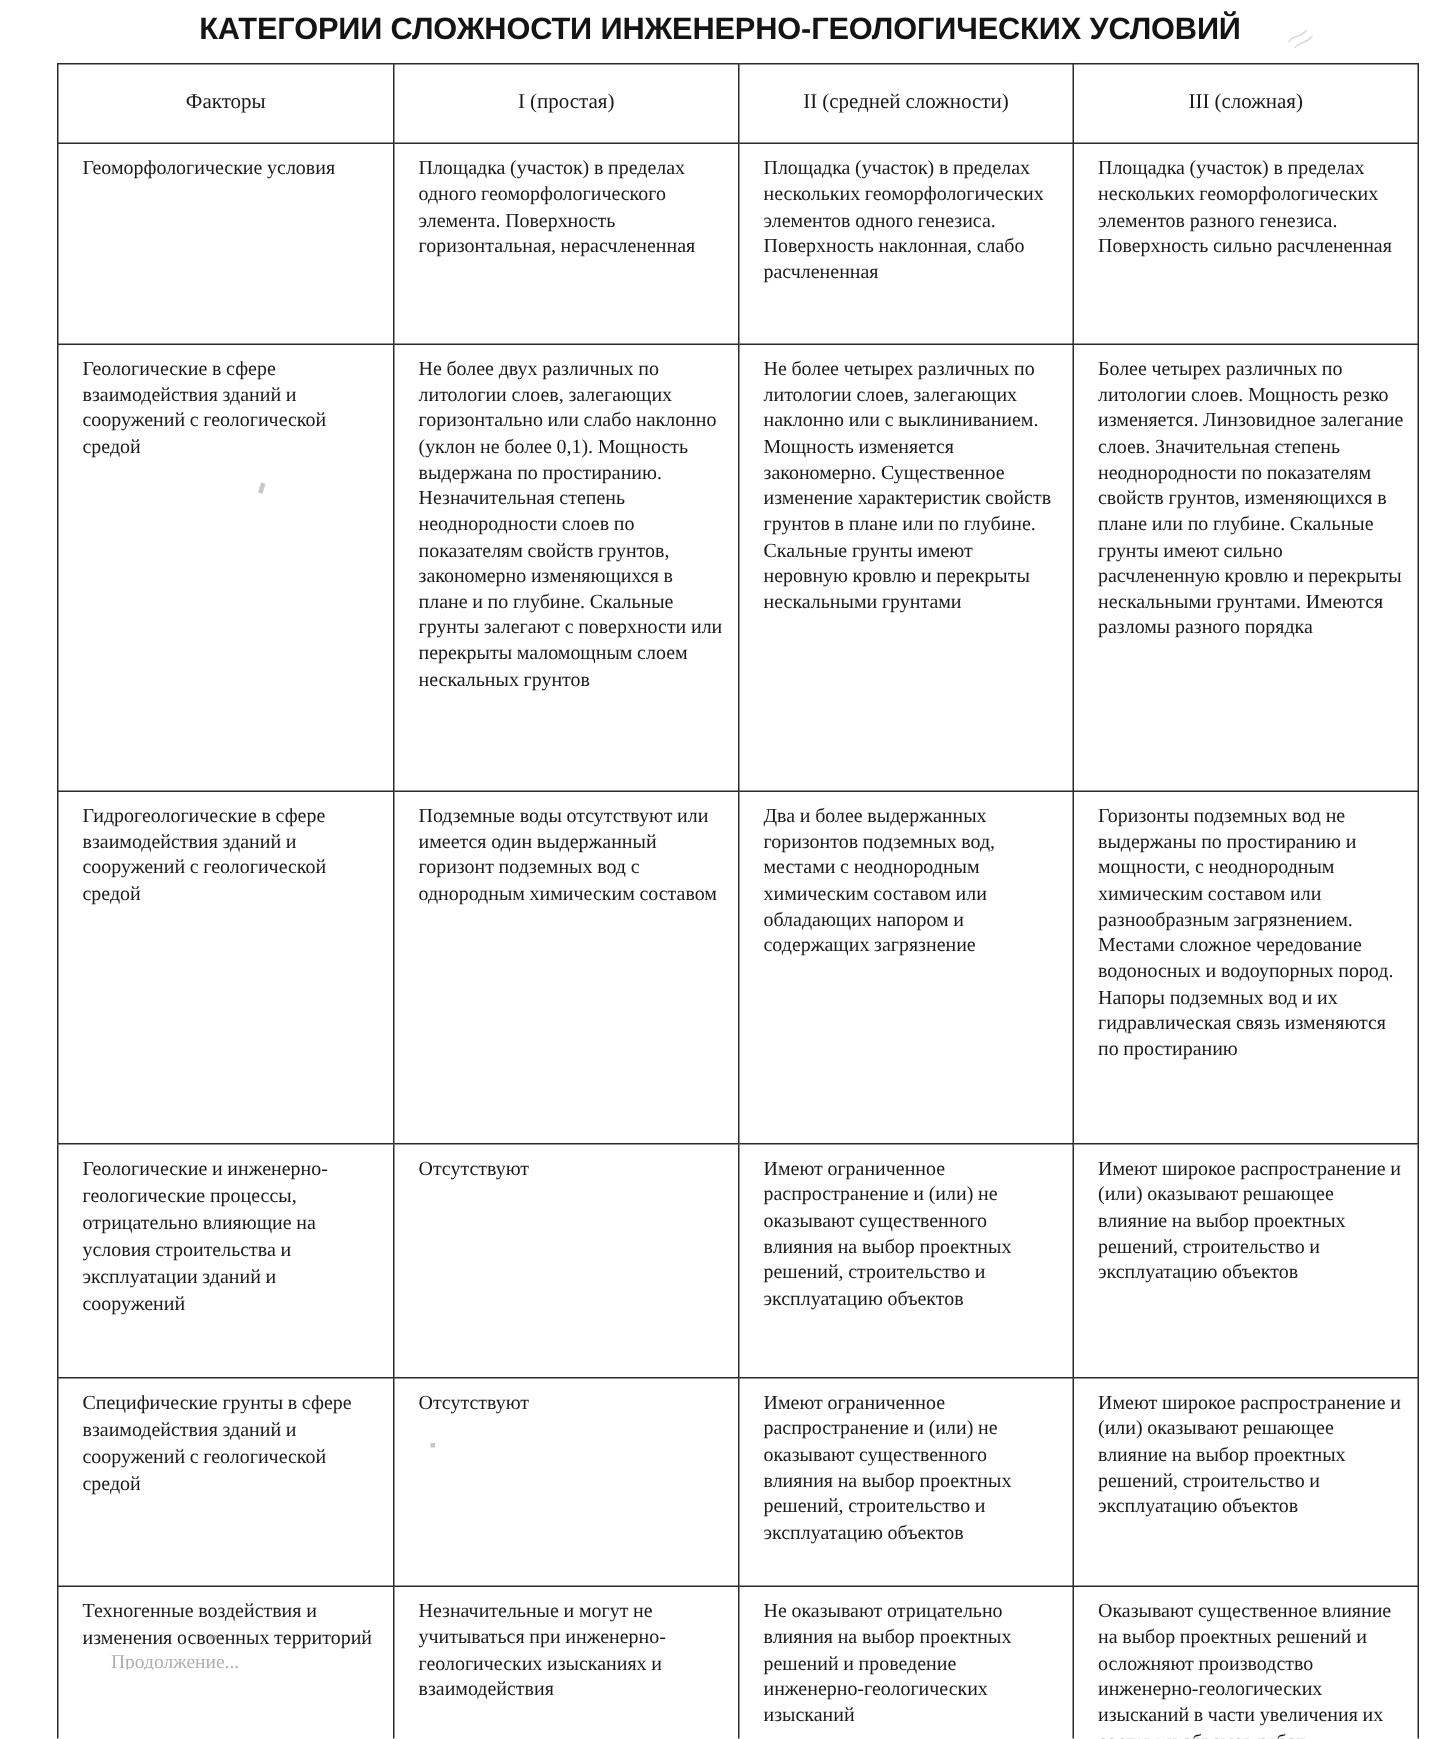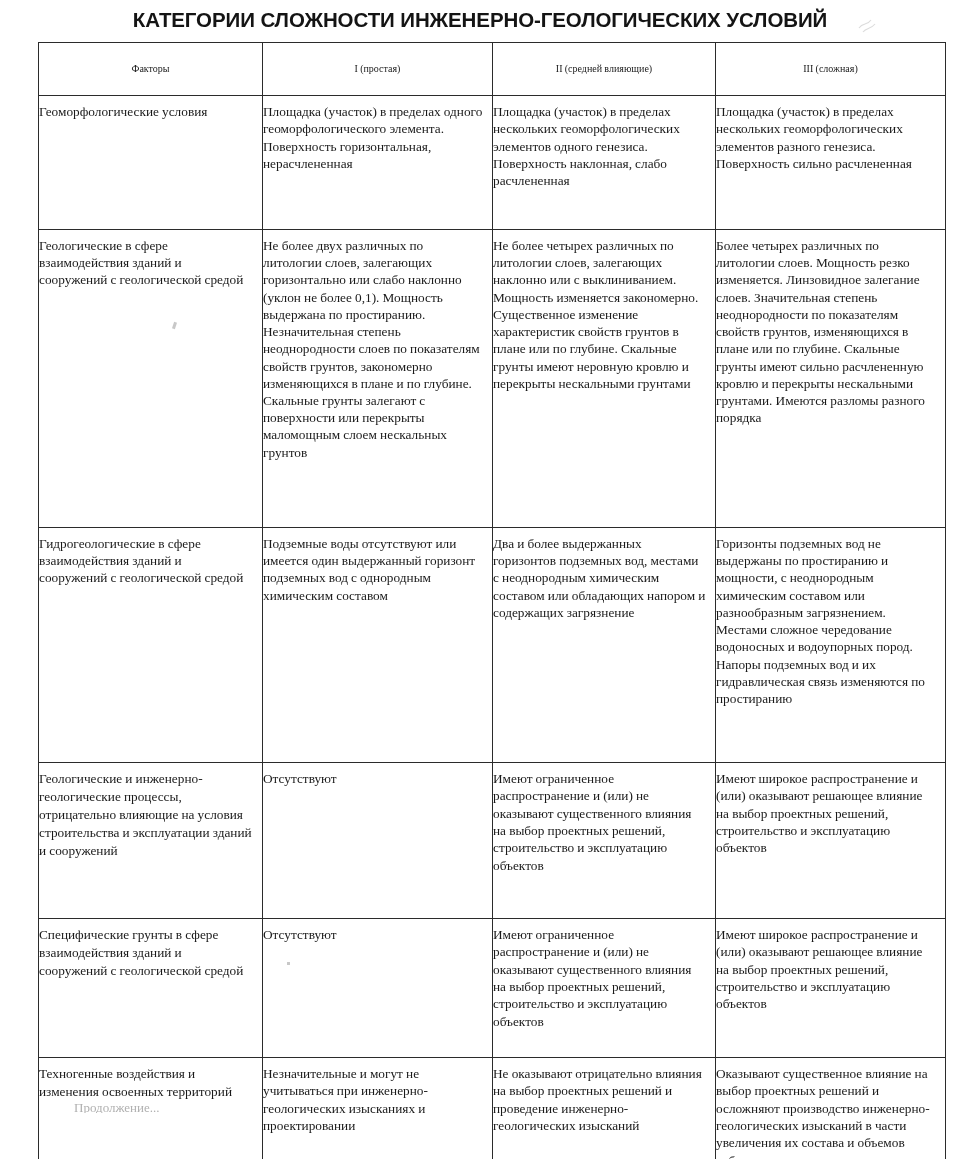--- a/index.html
+++ b/index.html
@@ -67,32 +67,32 @@
 
   table.cat-table col.c-factor { width: 224px; }
   table.cat-table col.c-one    { width: 230px; }
   table.cat-table col.c-two    { width: 223px; }
   table.cat-table col.c-three  { width: 230px; }
 
   table.cat-table th,
   table.cat-table td {
     border: 1px solid #2b2b2b;
     vertical-align: top;
-    padding: 7px 9px 8px 0;
+    padding: 7px 9px 8px 16px;
     font-size: 13.3px;
     line-height: 1.305;
     text-align: left;
     word-spacing: -0.2px;
   }
 
   table.cat-table thead th {
     text-align: center;
     vertical-align: middle;
     font-weight: normal;
-    font-size: 10px;
+    font-size: 14px;
     height: 44px;
     padding: 4px 6px;
   }
 
   .cell-text {
     display: block;
     white-space: pre-line;
     hyphens: none;
   }
 
@@ -152,21 +152,21 @@
       <colgroup>
         <col class="c-factor">
           <col class="c-one">
           <col class="c-two">
           <col class="c-three">
       </colgroup>
       <thead>
         <tr>
           <th>Факторы</th>
           <th>I (простая)</th>
-          <th>II (средней влияющие)</th>
+          <th>II (средней сложности)</th>
           <th>III (сложная)</th>
         </tr>
       </thead>
       <tbody>
 
         <tr class="r-geomorph">
           <td class="col-factor">
               <span class="cell-text">Геоморфологические условия</span>
             </td>
           <td>
@@ -238,21 +238,21 @@
           <td>
               <span class="cell-text">Имеют широкое распространение и (или) оказывают решающее влияние на выбор проектных решений, строительство и эксплуатацию объектов</span>
             </td>
         </tr>
 
         <tr class="r-techno">
           <td class="col-factor">
               <span class="cell-text">Техногенные воздействия и изменения освоенных территорий</span>
             </td>
           <td>
-              <span class="cell-text">Незначительные и могут не учитываться при инженерно-геологических изысканиях и проектировании</span>
+              <span class="cell-text">Незначительные и могут не учитываться при инженерно-геологических изысканиях и взаимодействия</span>
             </td>
           <td>
               <span class="cell-text">Не оказывают отрицательно влияния на выбор проектных решений и проведение инженерно-геологических изысканий</span>
             </td>
           <td>
               <span class="cell-text">Оказывают существенное влияние на выбор проектных решений и осложняют производство инженерно-геологических изысканий в части увеличения их состава и объемов работ</span>
             </td>
         </tr>
 
       </tbody>

